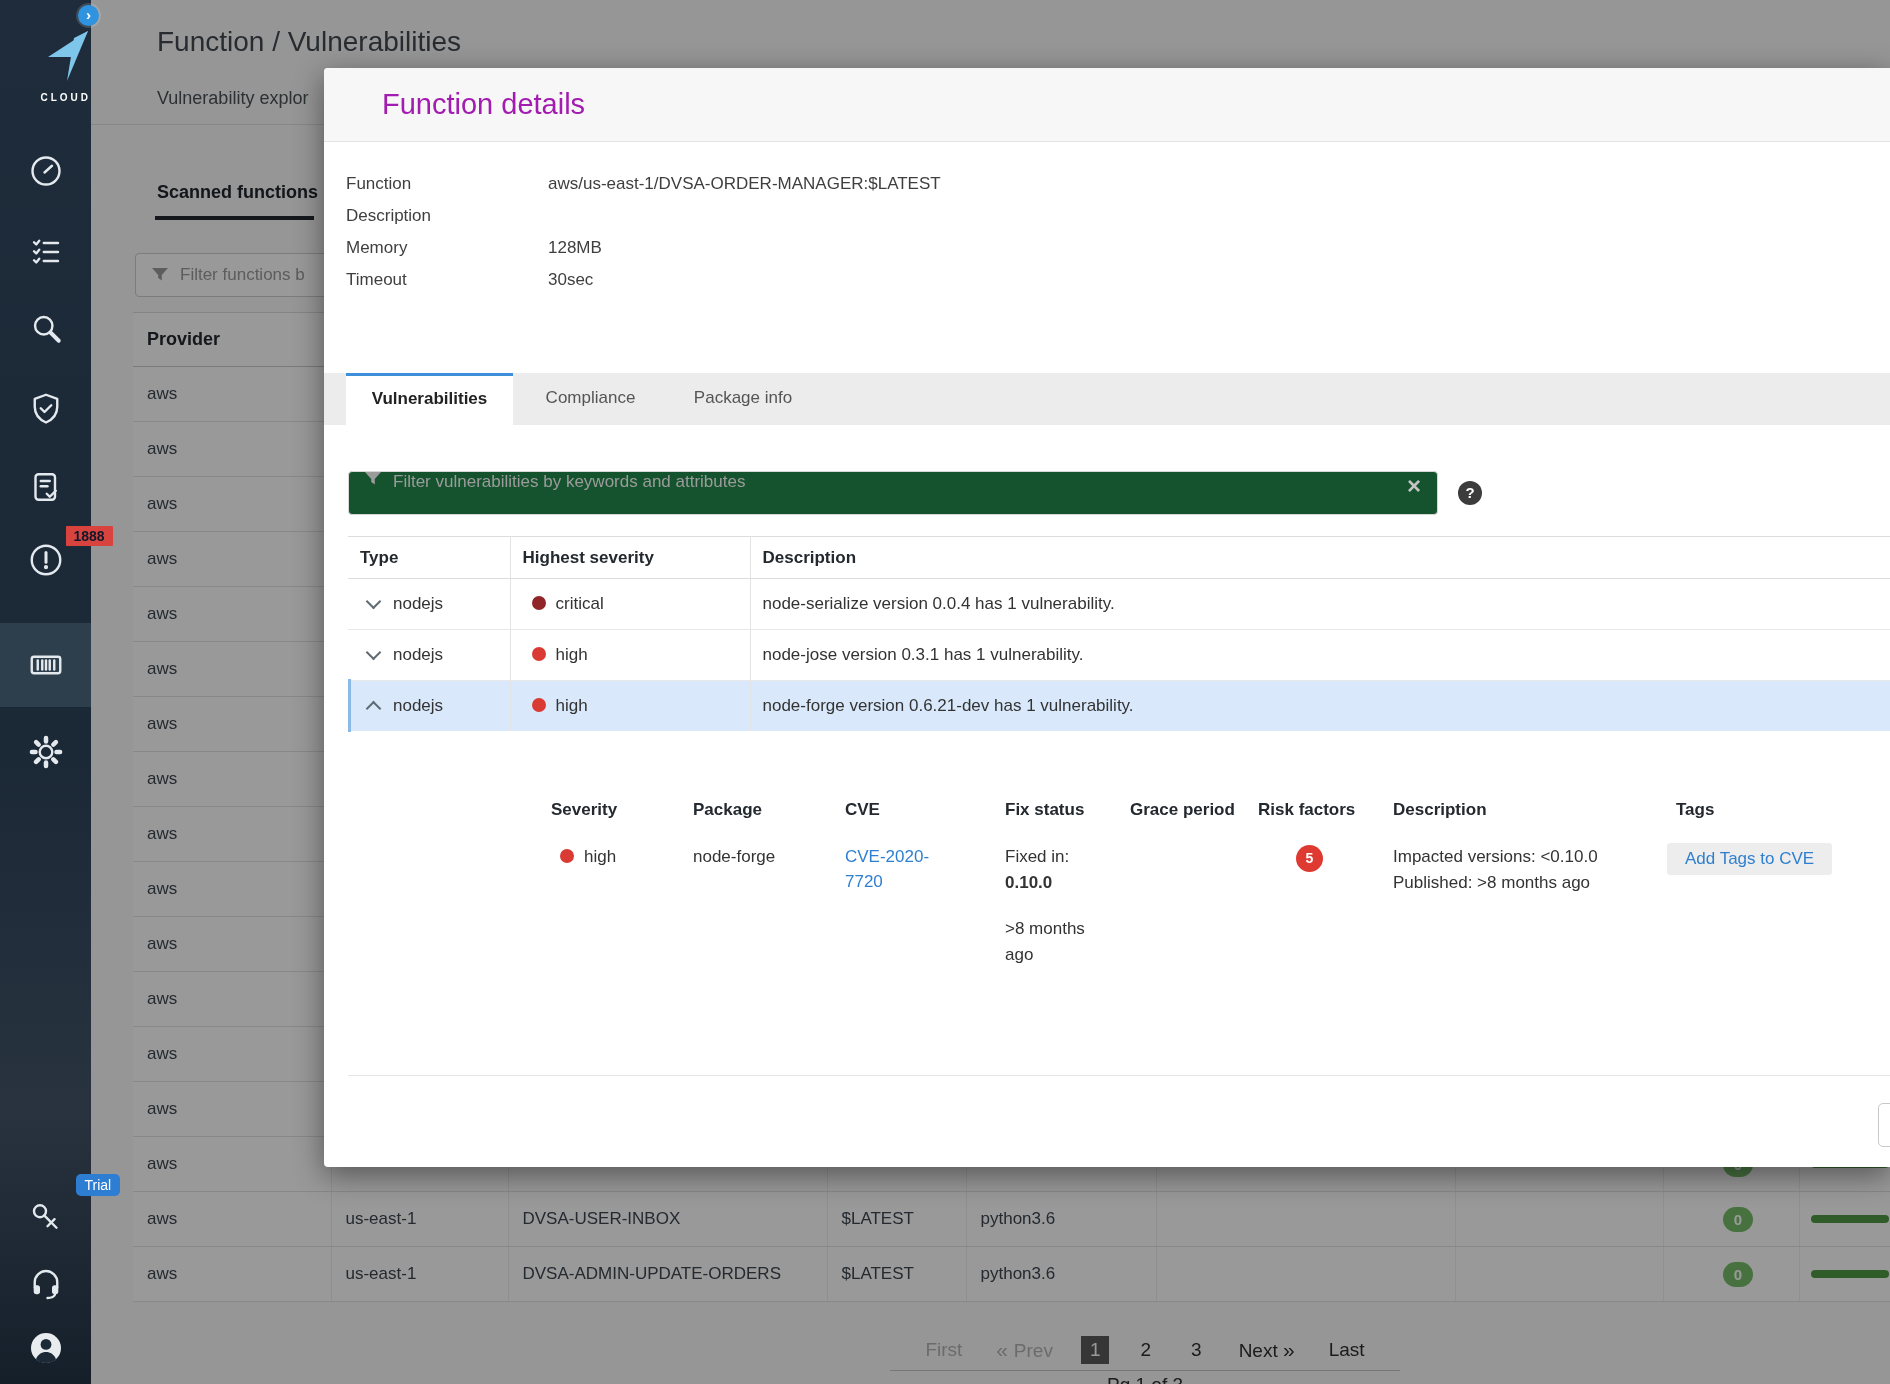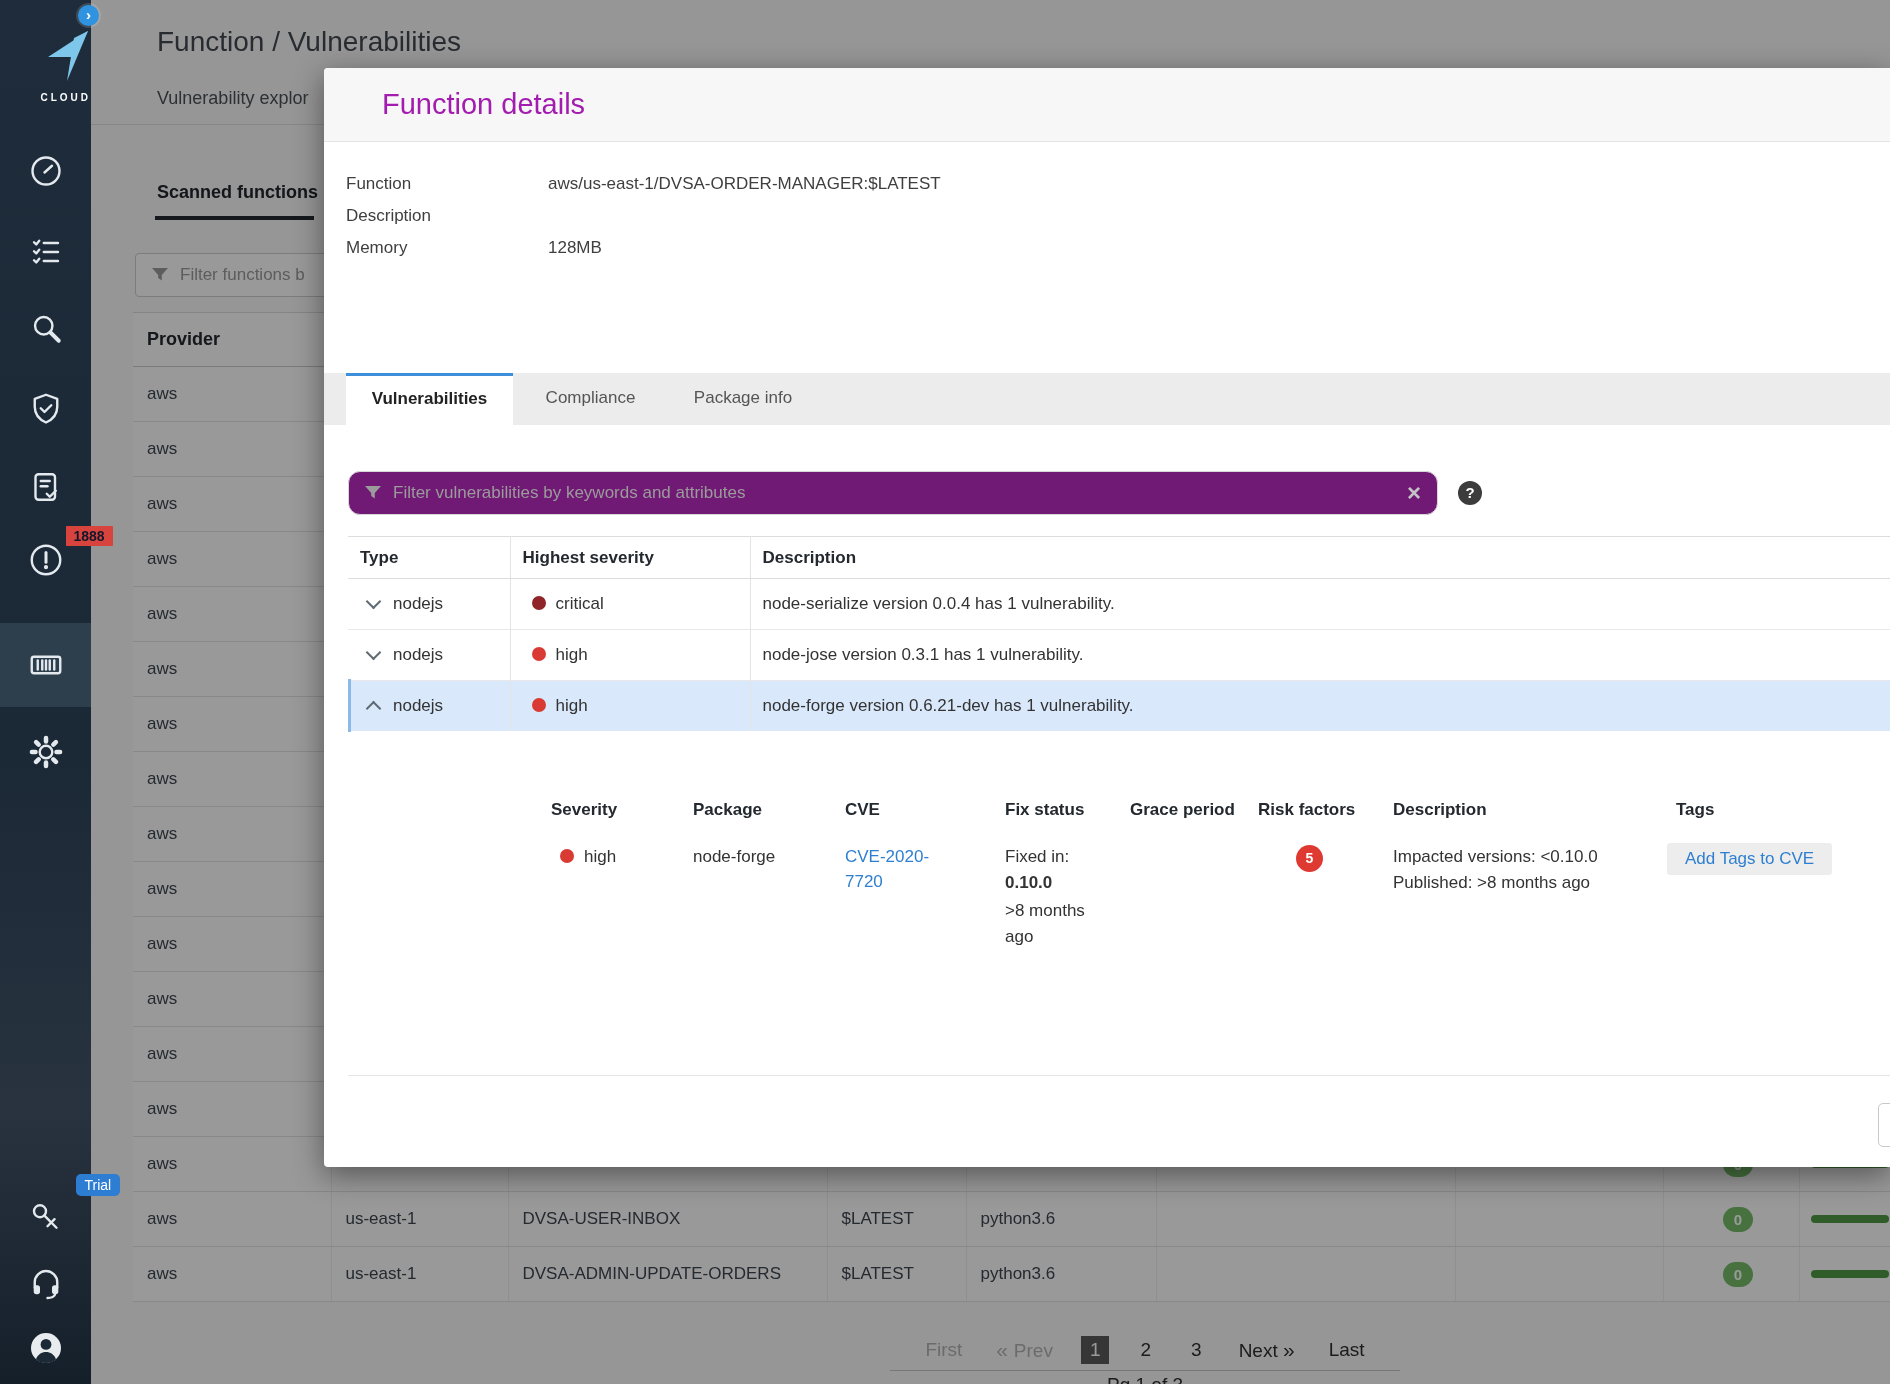--- a/index.html
+++ b/index.html
@@ -65,22 +65,22 @@
     border-radius:4px 0 0 4px;box-shadow:0 8px 30px rgba(0,0,0,0.45);}
   .modal-header{position:absolute;left:0;top:0;width:100%;height:73px;background:#f7f7f7;
     border-bottom:1px solid #e3e3e3;border-radius:4px 0 0 0;}
   .modal-title{position:absolute;left:22px;top:20px;font-size:29px;color:#a21caf;margin-left:36px;}
   .fields{position:absolute;left:22px;top:100px;}
   .frow{height:32px;line-height:32px;font-size:17px;color:#3f3f3f;}
   .frow .flabel{display:inline-block;width:202px;}
   .tabbar{position:absolute;left:0;top:305px;width:100%;height:52px;background:#ececec;}
   .mtab{position:absolute;top:0;height:52px;line-height:49px;text-align:center;font-size:17px;color:#555;}
   .mtab.active{background:#fff;border-top:3px solid #3d8fd9;line-height:46px;font-weight:bold;color:#222;}
-  .vfilter{position:absolute;left:24px;top:403px;width:1088px;height:42px;background:#701a75;
-    border:1px solid #d8d8d8;border-radius:12px;display:flex;align-items:center;}
+  .vfilter{position:absolute;left:24px;top:403px;width:1088px;height:42px;background:#14532d;
+    border:1px solid #d8d8d8;border-radius:4px;display:flex;align-items:flex-start;}
   .vfilter .funnel{margin:0 12px 0 16px;}
   .vfilter .ph{font-size:17px;color:#9b9b9b;flex:1;}
   .vfilter .clear{font-size:24px;color:#c4c4c4;margin-right:16px;font-weight:bold;}
   .help{position:absolute;left:1134px;top:413px;width:24px;height:24px;border-radius:50%;background:#3c3c3c;
     color:#fff;font-size:15px;font-weight:bold;text-align:center;line-height:24px;}
 
   table.vtbl{position:absolute;left:24px;top:468px;width:1542px;border-collapse:collapse;table-layout:fixed;}
   table.vtbl th{height:41px;text-align:left;font-size:17px;color:#23292f;padding:0 0 0 12px;
     border-top:1px solid #ddd;border-bottom:1px solid #ddd;}
   table.vtbl td{height:50px;font-size:17px;color:#333;padding:0 0 0 12px;border-bottom:1px solid #e8e8e8;}
@@ -92,21 +92,21 @@
   .chev.up{transform:rotate(-135deg);margin-bottom:-3px;}
   .dot{display:inline-block;width:14px;height:14px;border-radius:50%;margin:0 10px -1px 9px;}
 
   .expanded{position:absolute;left:24px;top:664px;width:1542px;height:343px;background:#fff;border-bottom:1px solid #e6e6e6;}
   .blue-line{position:absolute;left:24px;top:611px;width:3px;height:394px;background:#8cbae8;}
   .dhead{position:absolute;top:68px;font-size:17px;font-weight:bold;color:#23292f;white-space:nowrap;}
   .dcell{position:absolute;top:112px;font-size:17px;color:#333;line-height:26px;}
   .cve-link{color:#2f7fd1;width:115px;line-height:25px;}
   .fixcol{width:100px;}
   .fixver{font-weight:bold;}
-  .fixage{margin-top:2px;width:96px;}
+  .fixage{margin-top:20px;width:96px;}
   .risk-badge{position:absolute;left:948px;top:113px;width:27px;height:27px;border-radius:50%;background:#df3a32;
     color:#fff;font-size:14px;font-weight:bold;text-align:center;line-height:27px;}
   .desc-col{width:250px;}
   .desc-para{margin-top:8px;}
   .tags-btn{position:absolute;left:1319px;top:111px;background:#ededed;border-radius:3px;
     padding:6px 18px;font-size:17px;color:#2e7fd0;white-space:nowrap;}
   .cut-btn{position:absolute;left:1554px;top:1035px;width:30px;height:42px;background:#fff;
     border:1px solid #c9c9c9;border-radius:5px;}
 </style>
 </head>
@@ -363,20 +363,21 @@
 
   <div class="modal">
     <div class="modal-header">
       <div class="modal-title">Function details</div>
     </div>
 
     <div class="fields" id="modal-fields">
         <div class="frow"><span class="flabel">Function</span><span class="fvalue">aws/us-east-1/DVSA-ORDER-MANAGER:$LATEST</span></div>
         <div class="frow"><span class="flabel">Description</span><span class="fvalue"></span></div>
         <div class="frow"><span class="flabel">Memory</span><span class="fvalue">128MB</span></div>
+        <div class="frow"><span class="flabel">Timeout</span><span class="fvalue">30sec</span></div>
       </div>
 
     <div class="tabbar" id="modal-tabs">
         <div class="mtab active" style="left: 22px; width: 167px;">Vulnerabilities</div>
         <div class="mtab" style="left: 189px; width: 155px;">Compliance</div>
         <div class="mtab" style="left: 344px; width: 150px;">Package info</div>
       </div>
 
     <div class="vfilter">
       <span class="funnel">

